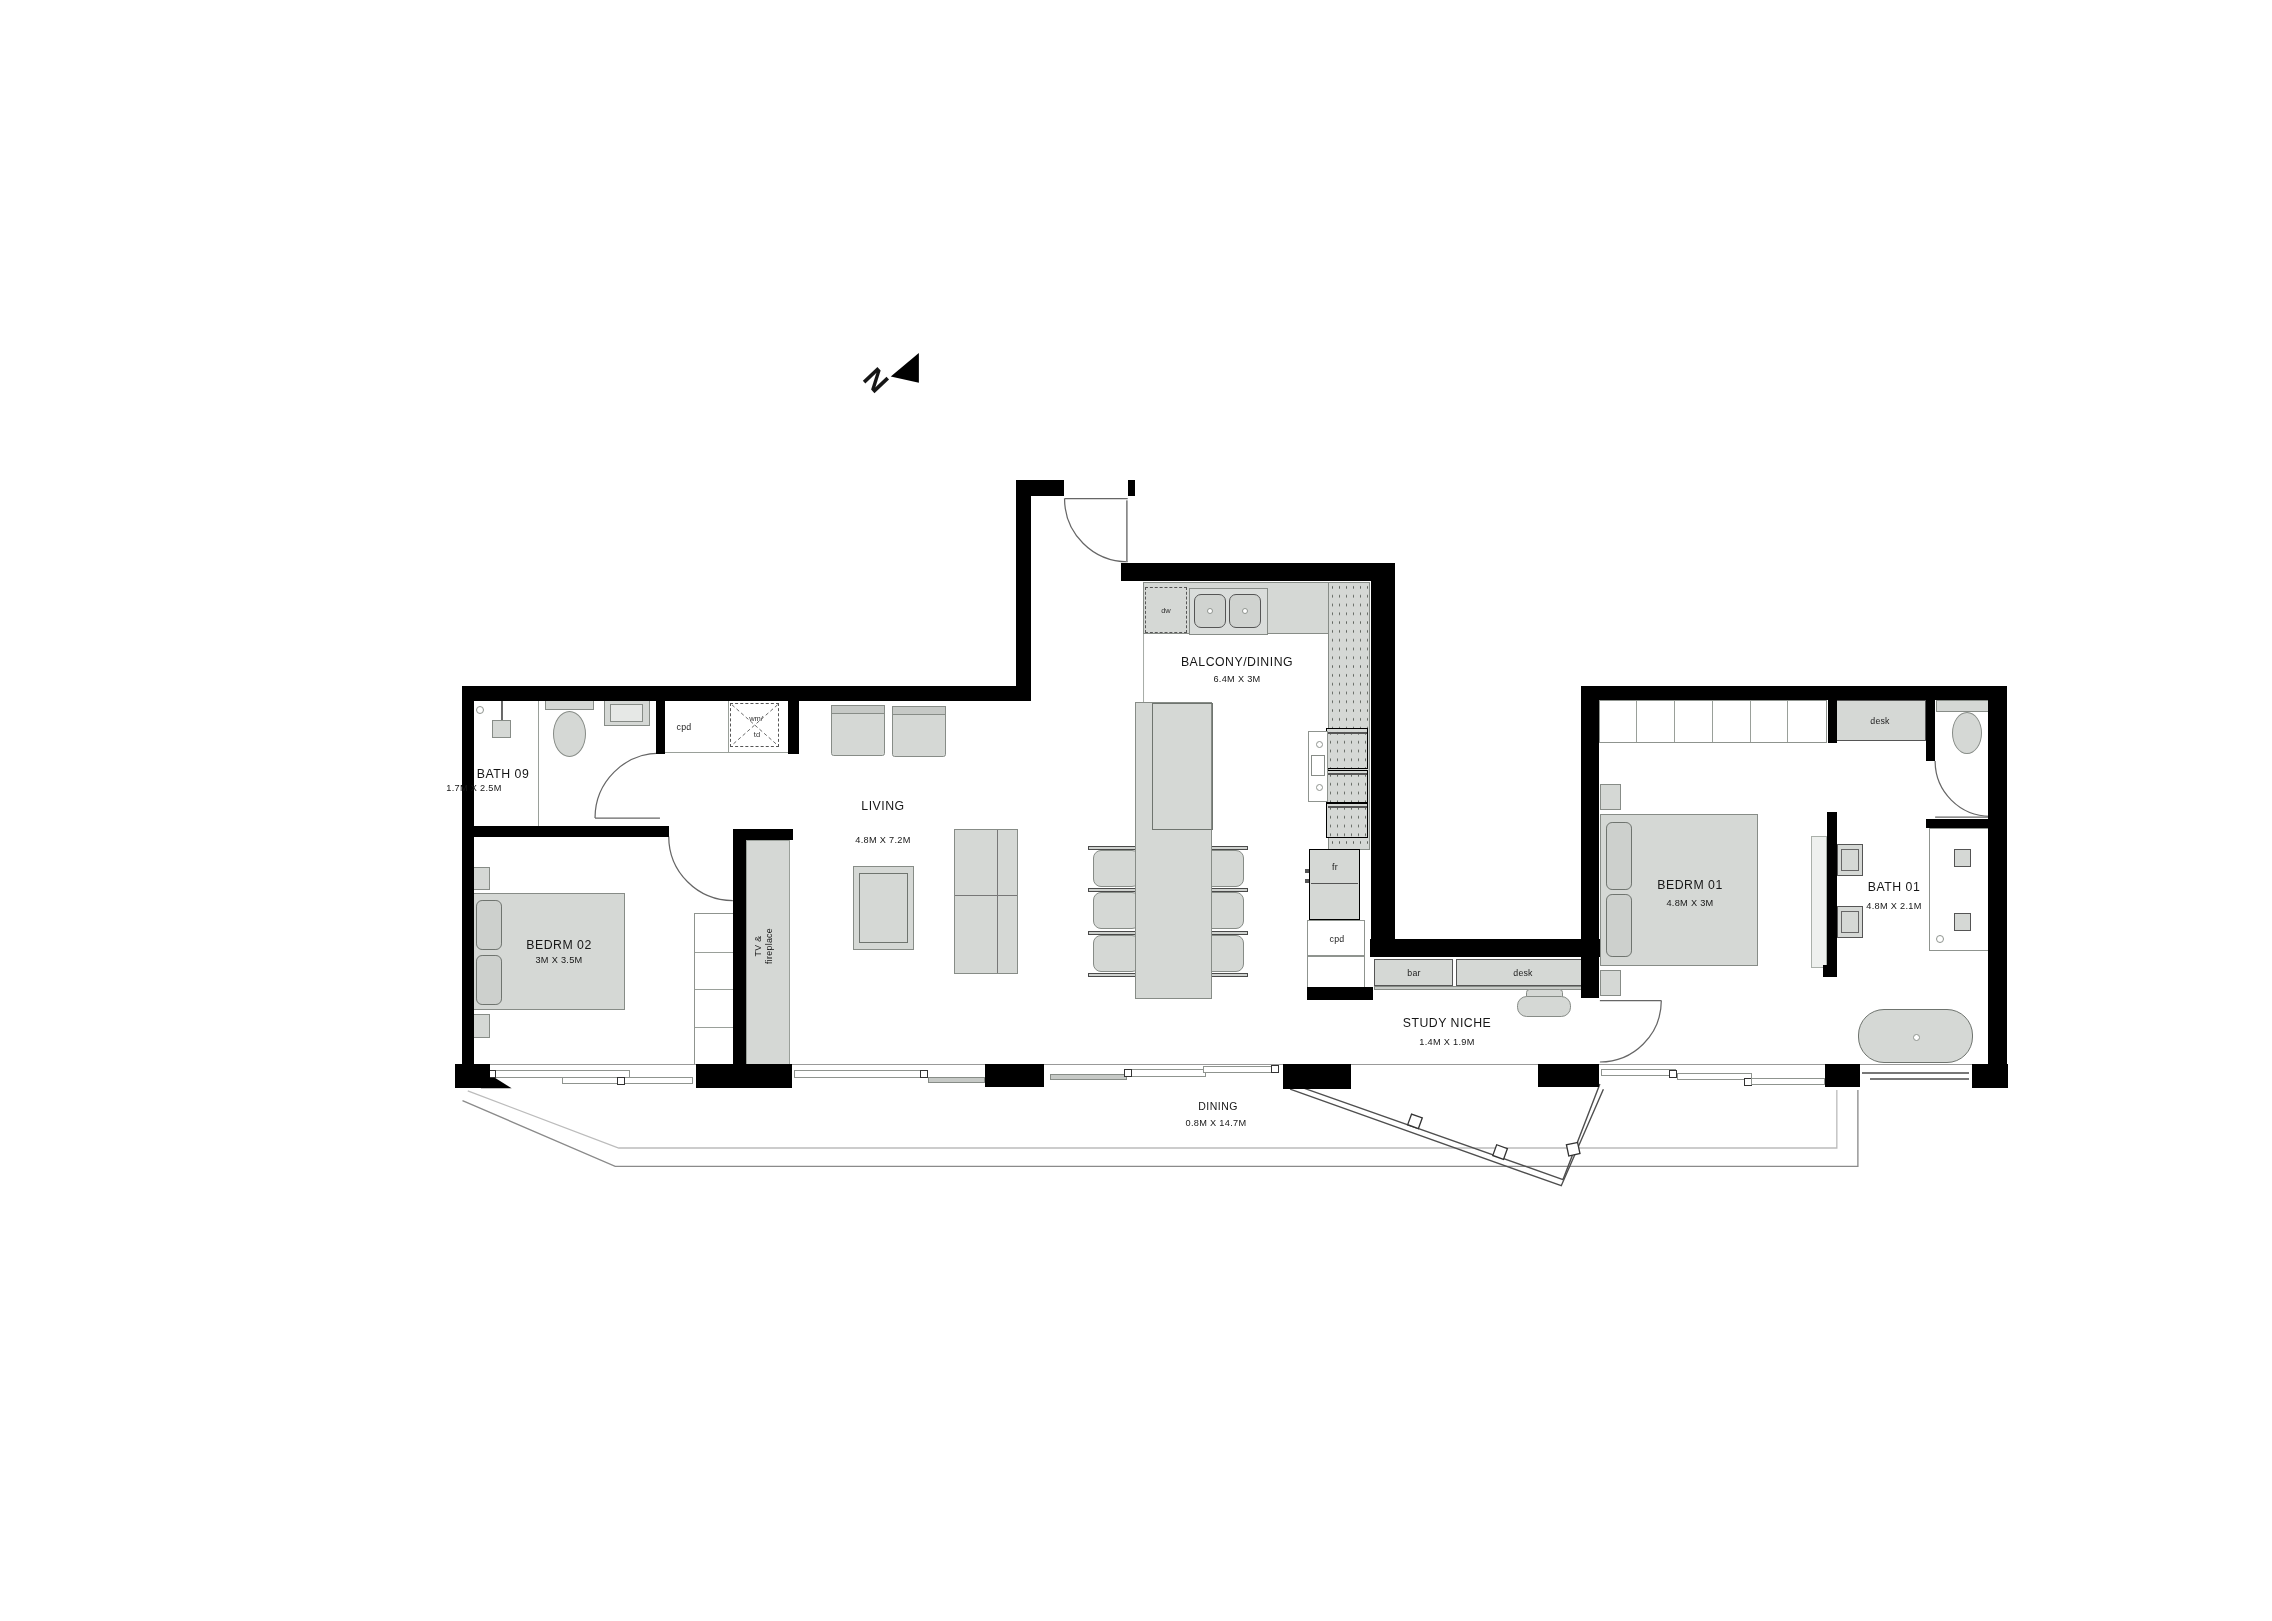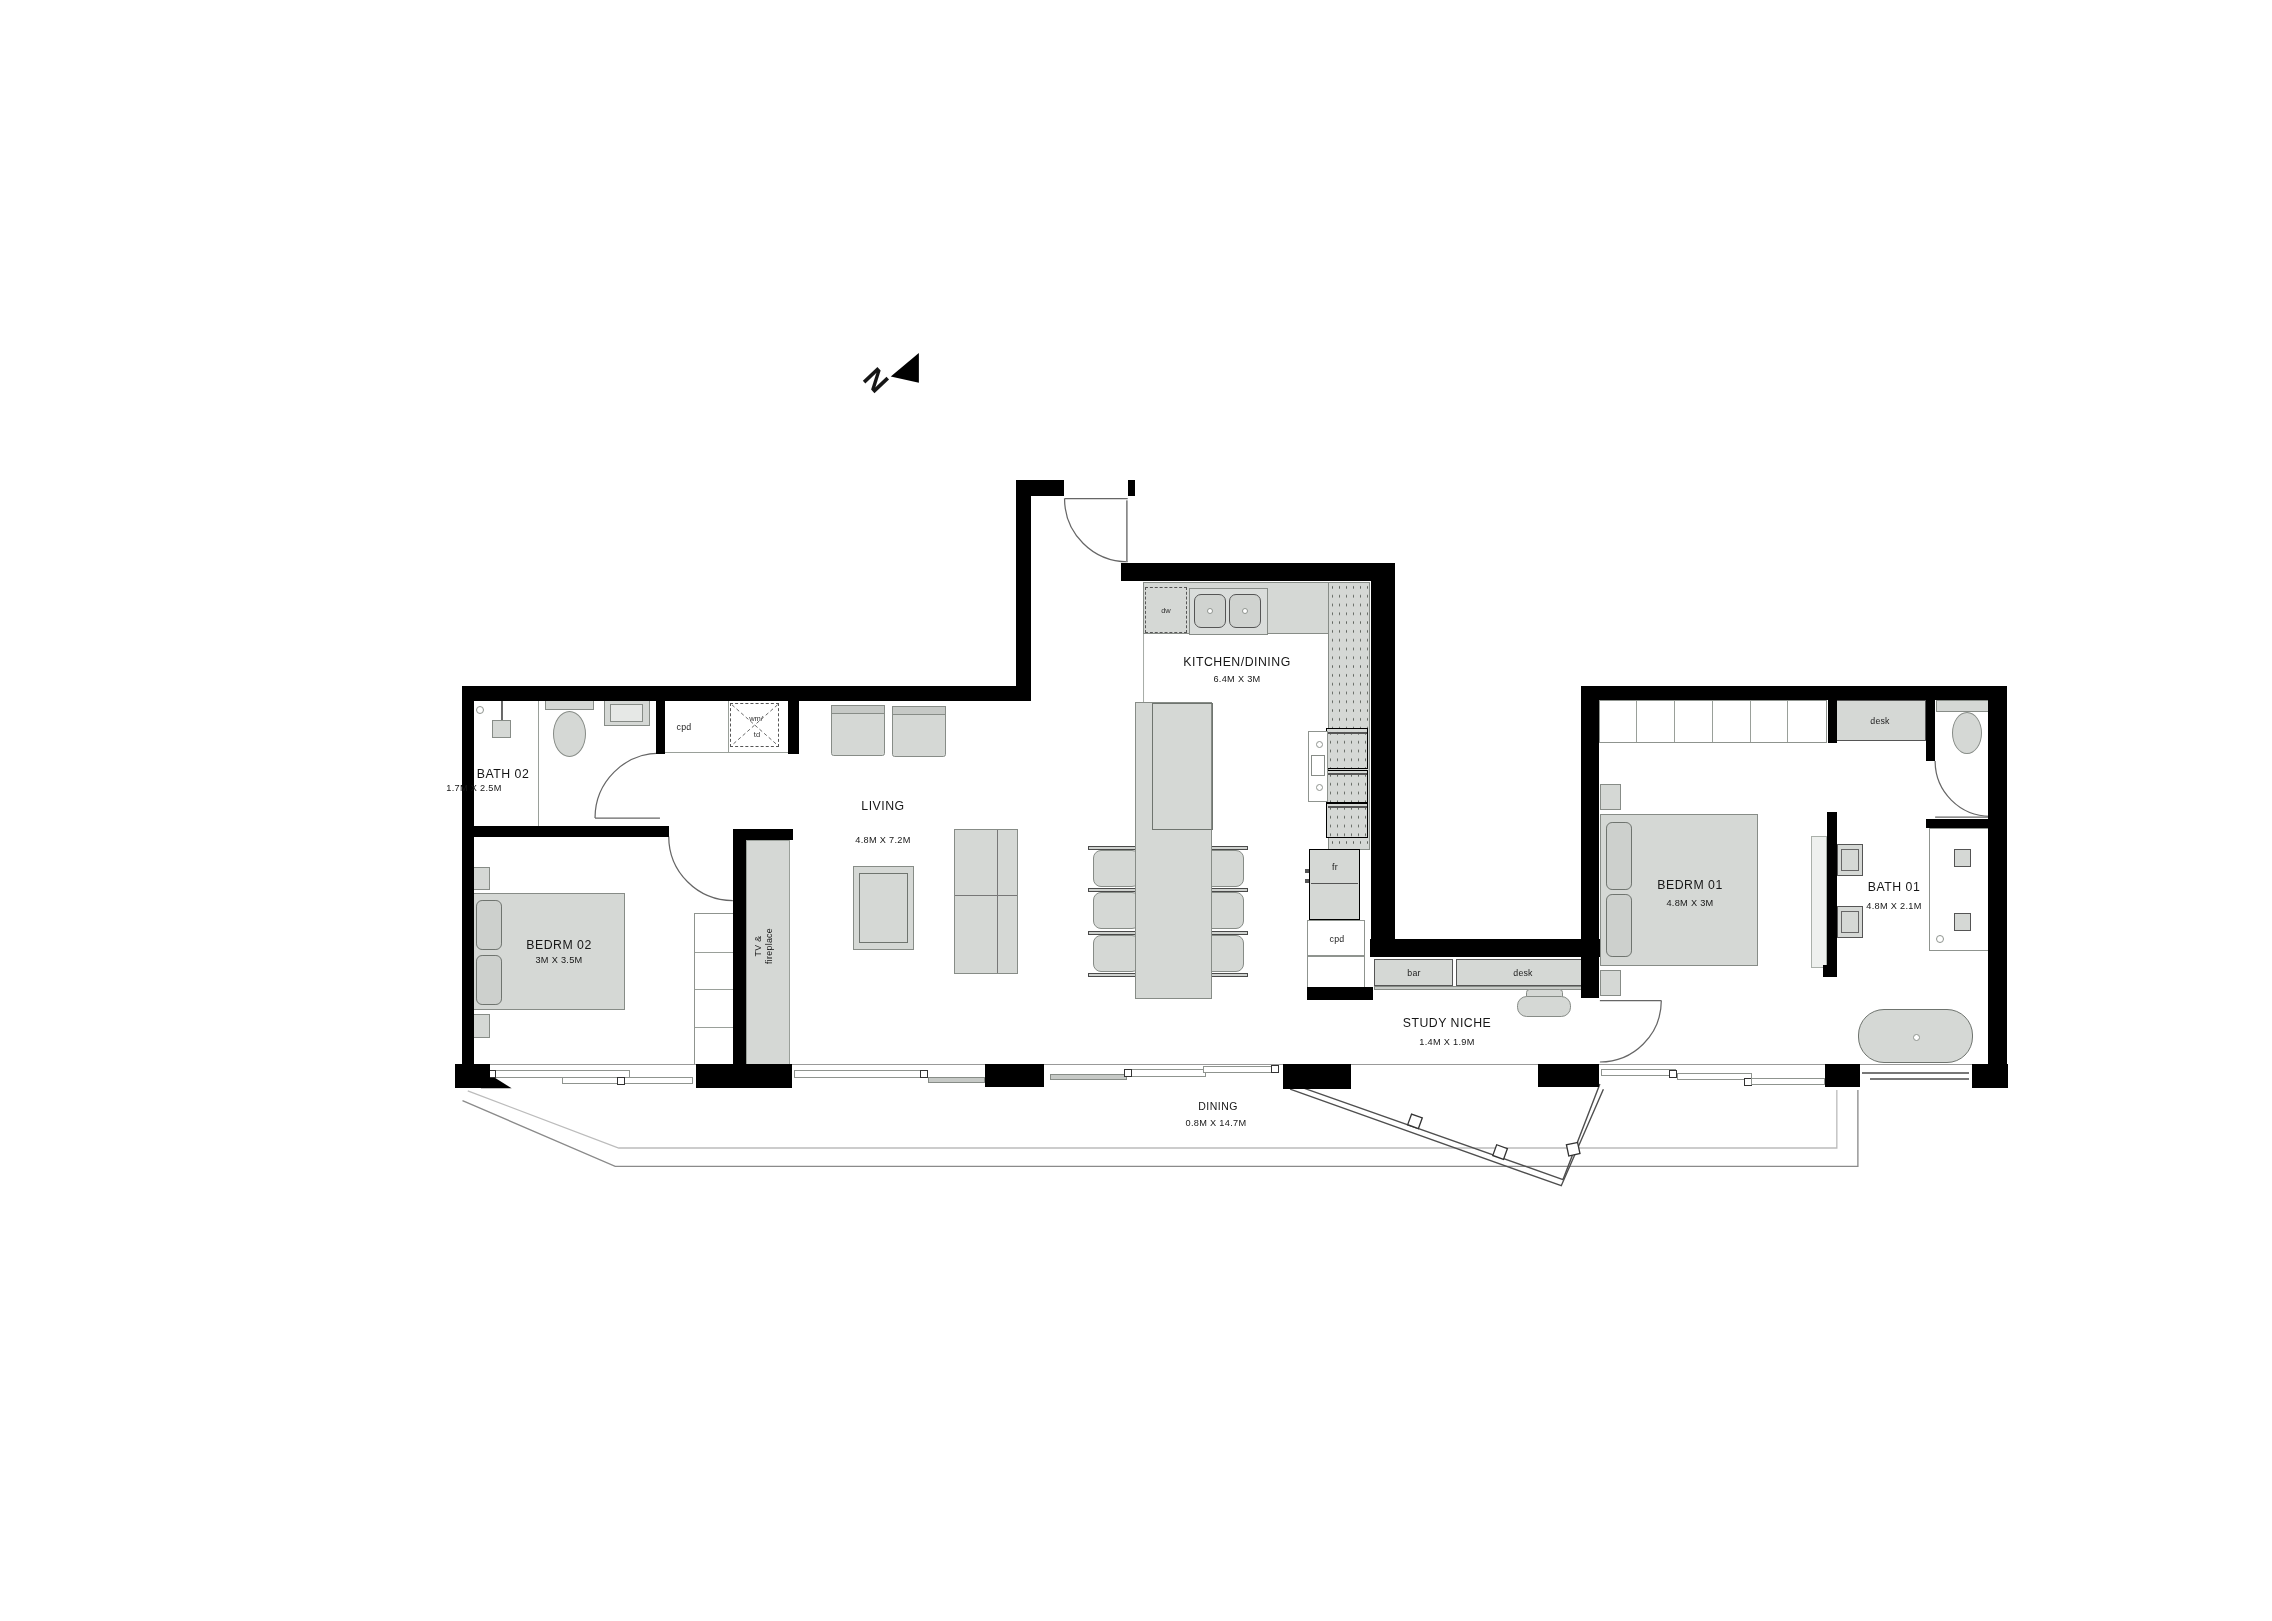--- a/index.html
+++ b/index.html
@@ -224,27 +224,27 @@
   <div class="w" style="left:1828px;top:700px;width:8.8px;height:43px"></div>
   <div class="w" style="left:1823px;top:965px;width:14px;height:12.3px"></div>
   <div class="w" style="left:455px;top:1064px;width:35px;height:24px"></div>
   <div class="w" style="left:696px;top:1064px;width:96px;height:24px"></div>
   <div class="w" style="left:985px;top:1064px;width:59px;height:23px"></div>
   <div class="w" style="left:1283px;top:1064px;width:68px;height:24.6px"></div>
   <div class="w" style="left:1538px;top:1064px;width:61px;height:23px"></div>
   <div class="w" style="left:1825px;top:1064px;width:35px;height:23px"></div>
   <div class="w" style="left:1972px;top:1064px;width:36px;height:24px"></div>
 
-  <div class="lbl" style="left:503px;top:767px">BATH 02</div>
+  <div class="lbl" style="left:503px;top:767px">BATH 09</div>
   <div class="dim" style="left:474px;top:783px">1.7M X 2.5M</div>
   <div class="lbl" style="left:559px;top:938px">BEDRM 02</div>
   <div class="dim" style="left:559px;top:955px">3M X 3.5M</div>
   <div class="lbl" style="left:883px;top:799px">LIVING</div>
   <div class="dim" style="left:883px;top:835px">4.8M X 7.2M</div>
-  <div class="lbl" style="left:1237px;top:655px">KITCHEN/DINING</div>
+  <div class="lbl" style="left:1237px;top:655px">BALCONY/DINING</div>
   <div class="dim" style="left:1237px;top:674px">6.4M X 3M</div>
   <div class="lbl" style="left:1447px;top:1016px">STUDY NICHE</div>
   <div class="dim" style="left:1447px;top:1037px">1.4M X 1.9M</div>
   <div class="lbl" style="left:1690px;top:878px">BEDRM 01</div>
   <div class="dim" style="left:1690px;top:898px">4.8M X 3M</div>
   <div class="lbl" style="left:1894px;top:880px">BATH 01</div>
   <div class="dim" style="left:1894px;top:901px">4.8M X 2.1M</div>
   <div class="lbl" style="left:1218px;top:1100px;font-size:10.5px">DINING</div>
   <div class="dim" style="left:1216px;top:1118px">0.8M X 14.7M</div>
 

